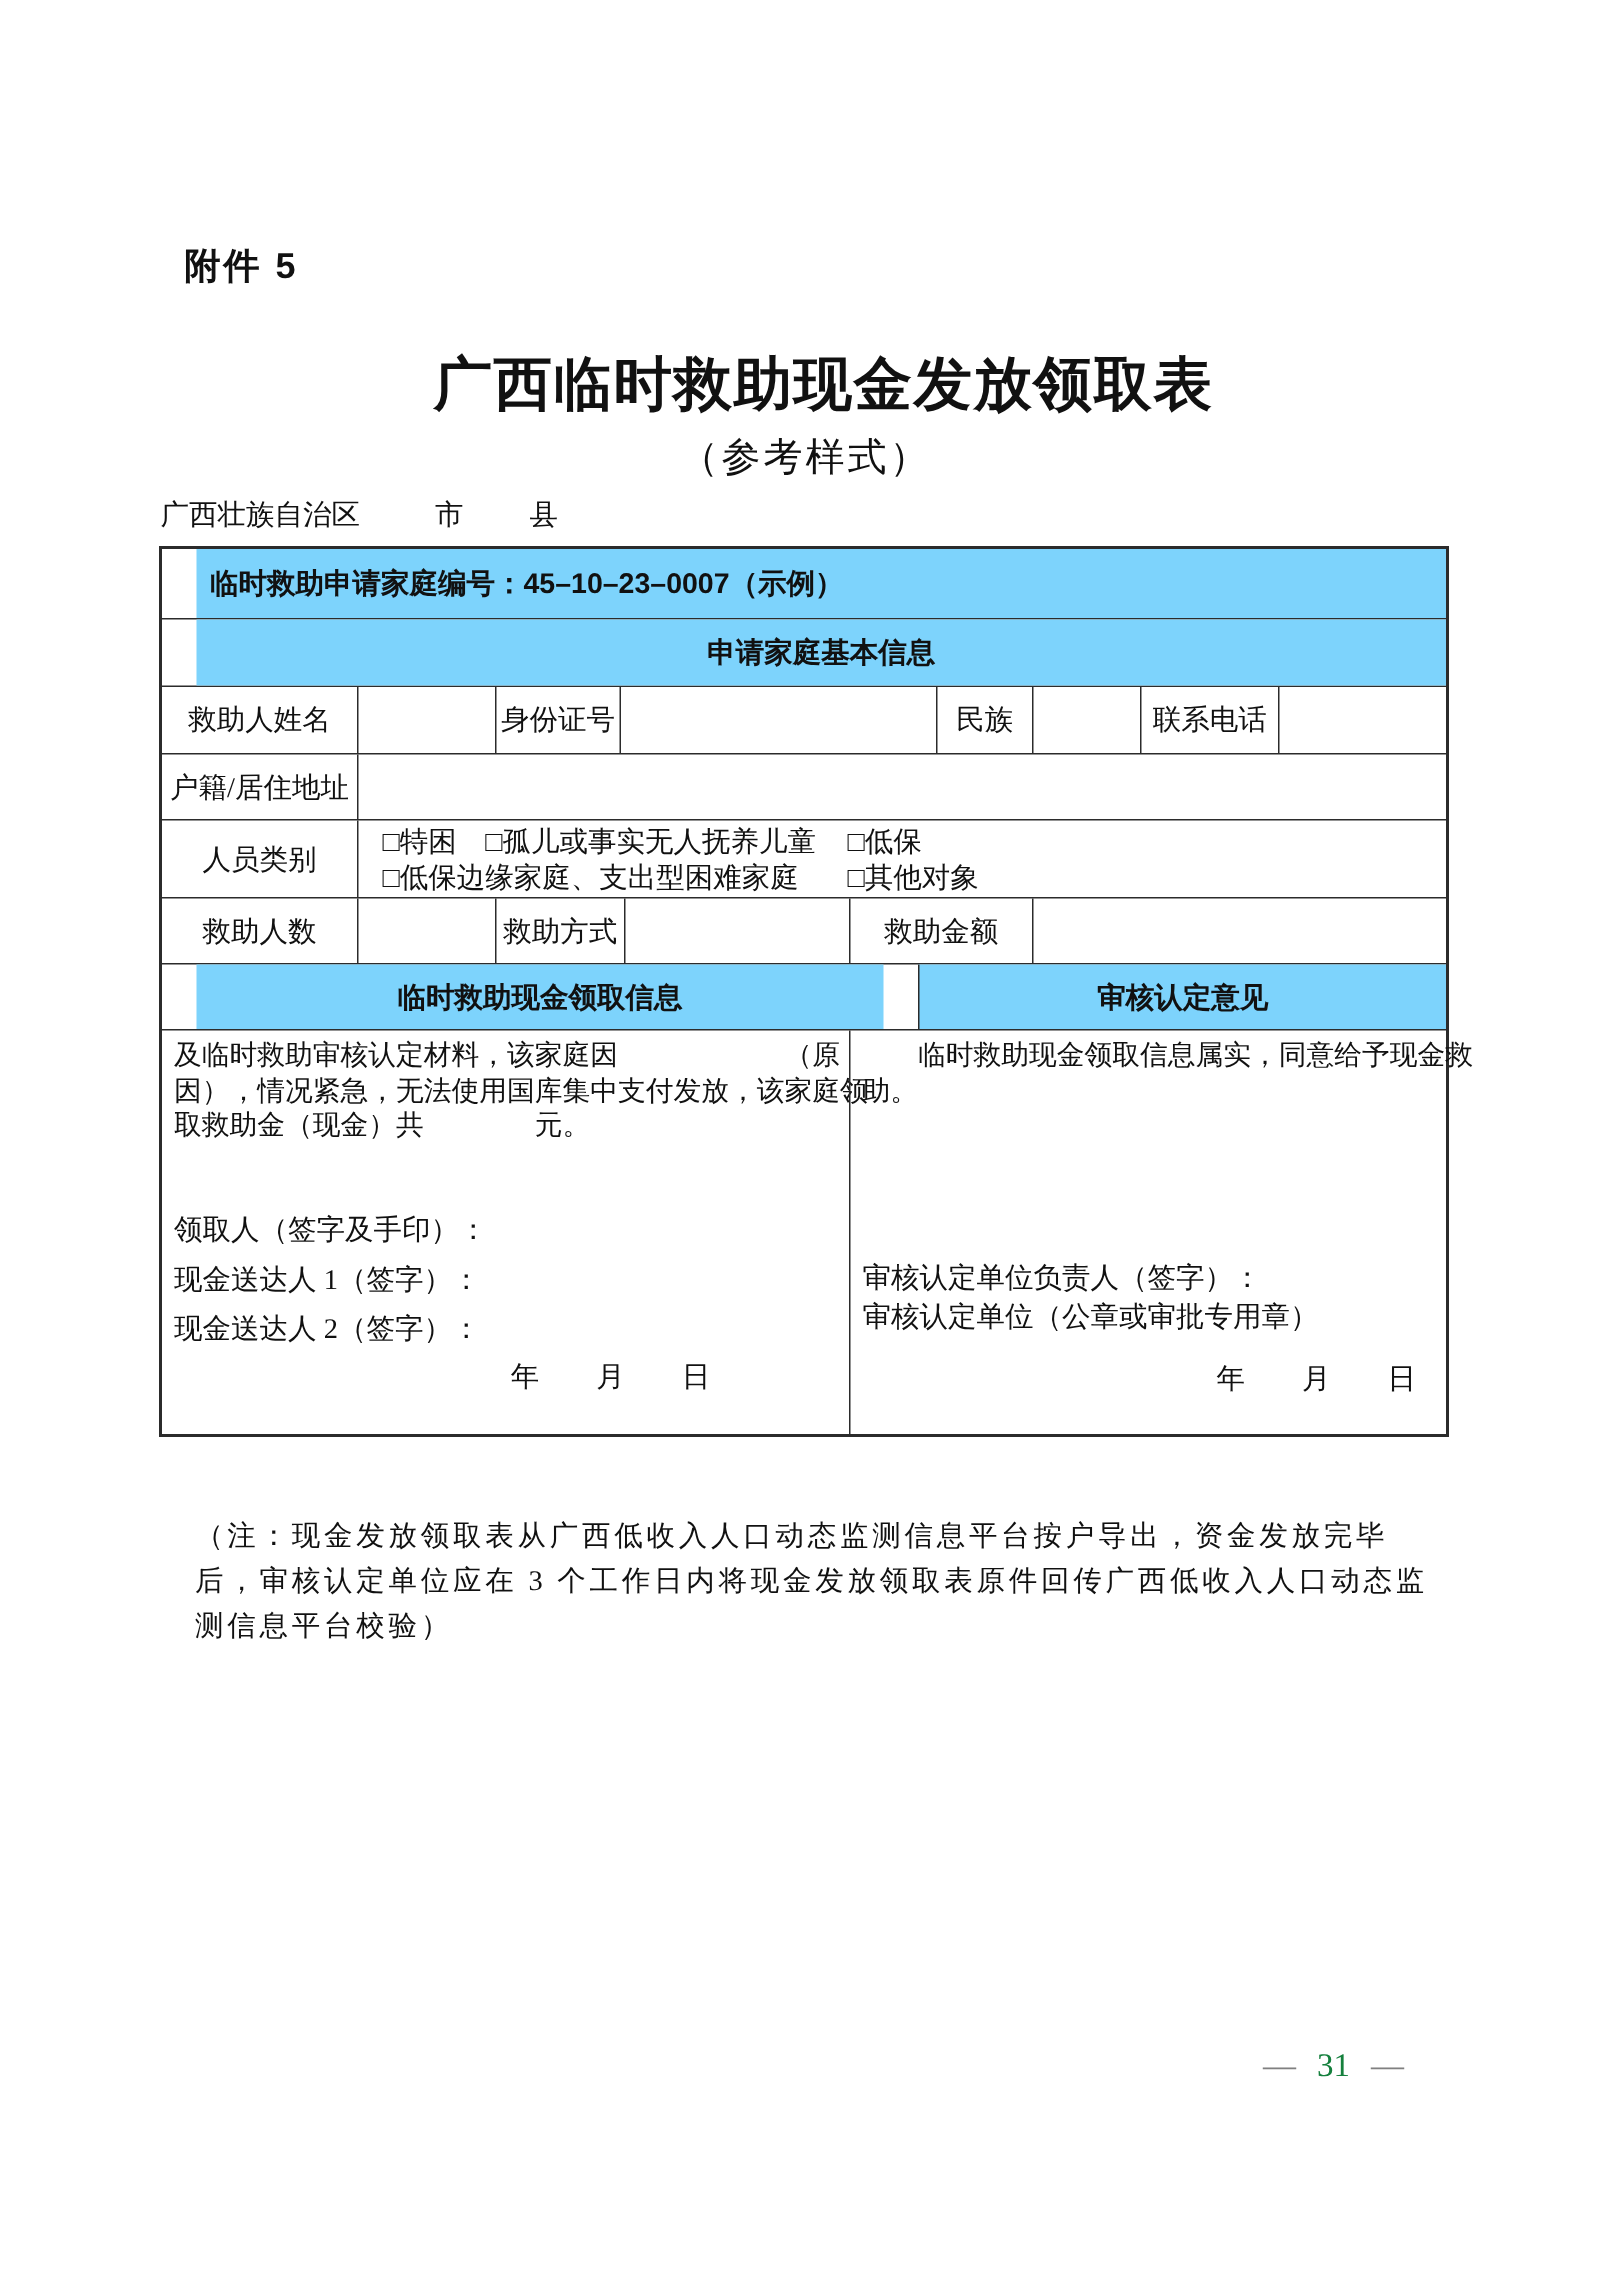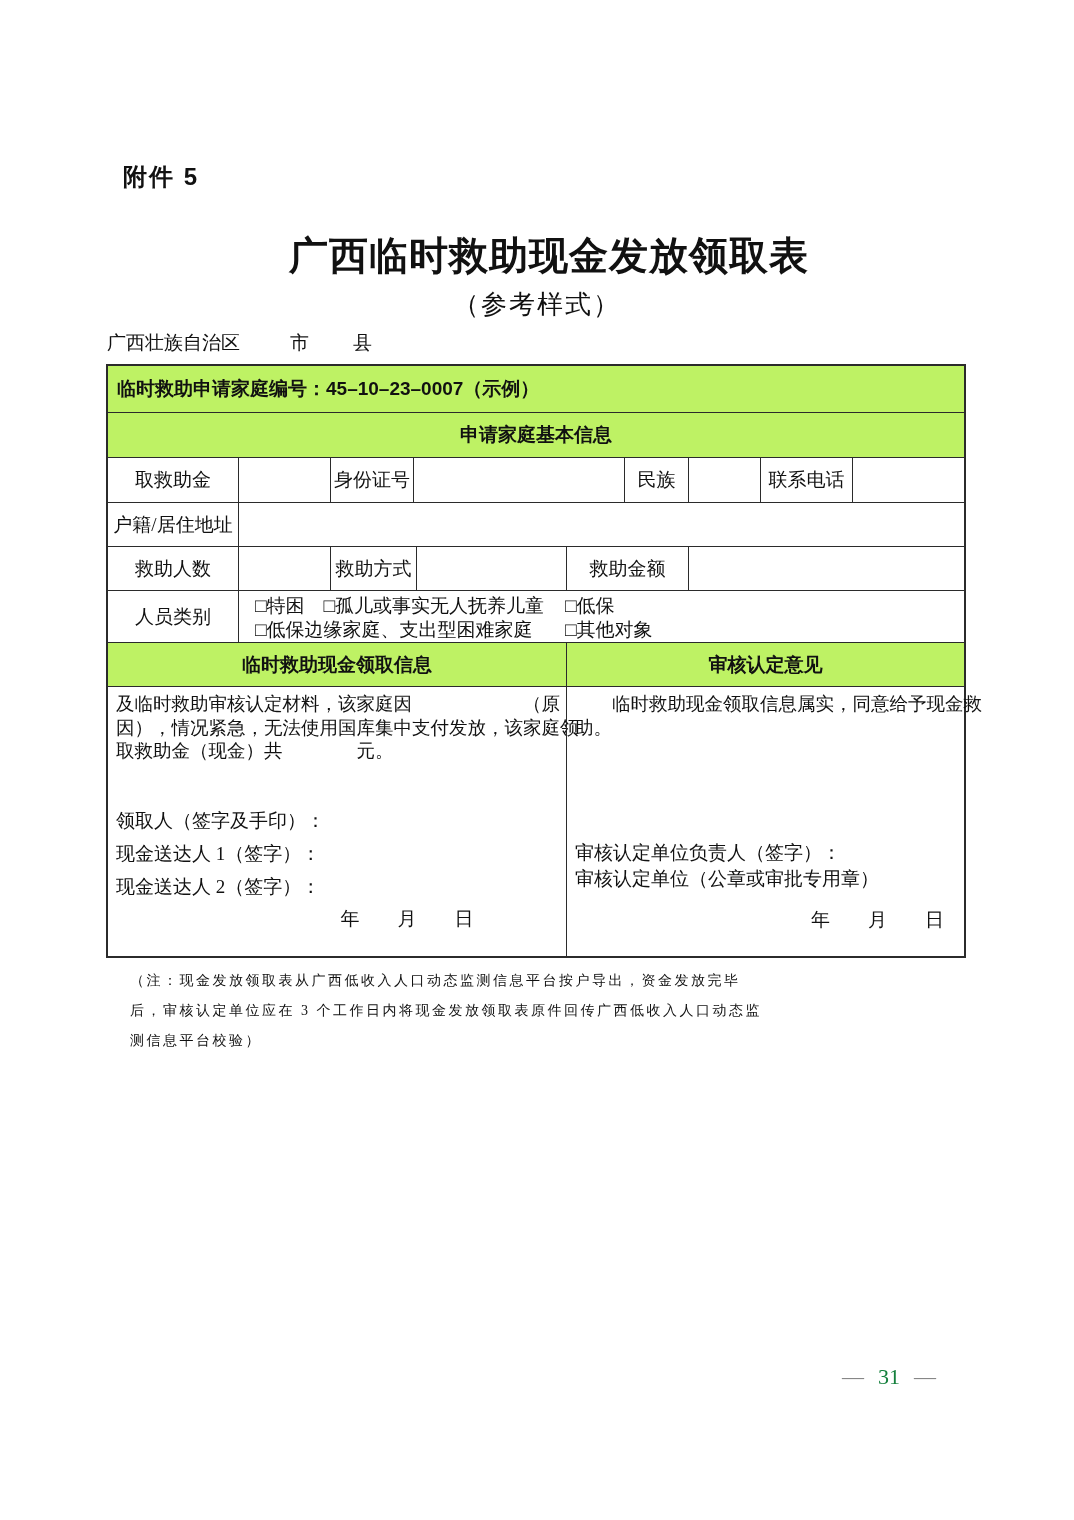--- a/index.html
+++ b/index.html
@@ -22,21 +22,21 @@
 
   
   .tbl{position:absolute;left:106px;top:364px;width:860px;box-sizing:border-box;
        border:2px solid #2b2b2b;font-size:19px;}
   .tr{display:flex;box-sizing:border-box;border-top:1.5px solid #2b2b2b;}
   .tr.first{border-top:none;}
   .td{box-sizing:border-box;border-left:1.5px solid #2b2b2b;
       display:flex;align-items:center;justify-content:center;text-align:center;
       min-width:0;}
   .td.nb{border-left:none;}
-  .gray{background:#bef264;}
+  .gray{background:#7dd3fc;margin-left:23px;}
   .bsans{font-family:"Liberation Sans","DejaVu Sans",sans-serif;font-weight:bold;}
   .left-al{justify-content:flex-start;text-align:left;padding-left:9px;}
 
   .h46{height:46px;} .h45{height:45px;} .h44{height:44px;} .h52{height:52px;} .h270{height:270px;}
 
   .w130{width:130px;} .w92{width:92px;} .w83{width:83px;} .w211{width:211px;}
   .w64{width:64px;} .w72{width:72px;} .w86{width:86px;} .w150{width:150px;}
   .w122{width:122px;} .w458{width:458px;text-align:center;}
   .flex1{flex:1;}
 
@@ -46,22 +46,22 @@
   .big-cell{display:block;text-align:left;padding:6px 8px;}
   .para div{line-height:23.5px;white-space:nowrap;font-size:18.5px;}
   .para .indent{text-indent:2em;}
   .sign-l{margin-top:40px;}
   .sign-l div{line-height:33px;}
   .sign-r{margin-top:100px;}
   .sign-r div{line-height:26px;}
   .date-c{text-align:center;padding-left:140px;line-height:24px;margin-top:4px;}
   .date-r{text-align:right;padding-right:12px;line-height:24px;margin-top:16px;}
 
-  .note{position:absolute;left:130px;top:966px;width:840px;
-        font-size:14px;letter-spacing:2.5px;line-height:30px;}
+  .note{position:absolute;left:130px;top:1010px;width:840px;
+        font-size:19px;letter-spacing:2.5px;line-height:30px;}
 
   .pagenum{position:absolute;top:1364px;right:138px;font-size:22px;}
   .pagenum .dash{color:#808080;}
   .pagenum .num{color:#15803d;margin:0 14px;}
 </style>
 </head>
 <body>
 
 <div class="page">
 
@@ -79,54 +79,54 @@
 
     <div class="tr first h46">
       <div class="td nb flex1 gray bsans left-al">临时救助申请家庭编号：45–10–23–0007（示例）</div>
     </div>
 
     <div class="tr h45">
       <div class="td nb flex1 gray bsans">申请家庭基本信息</div>
     </div>
 
     <div class="tr h45">
-      <div class="td nb w130">取救助金</div>
+      <div class="td nb w130">救助人姓名</div>
       <div class="td w92"></div>
       <div class="td w83">身份证号</div>
       <div class="td w211"></div>
       <div class="td w64">民族</div>
       <div class="td w72"></div>
       <div class="td w92">联系电话</div>
       <div class="td flex1"></div>
     </div>
 
     <div class="tr h44">
       <div class="td nb w130">户籍/居住地址</div>
       <div class="td flex1"></div>
     </div>
 
-    <div class="tr h44">
-      <div class="td nb w130">救助人数</div>
-      <div class="td w92"></div>
-      <div class="td w86">救助方式</div>
-      <div class="td w150"></div>
-      <div class="td w122">救助金额</div>
-      <div class="td flex1"></div>
-    </div>
-
     <div class="tr h52">
       <div class="td nb w130">人员类别</div>
       <div class="td flex1 cat-cell">
         <div>
           <span class="opt-left">□特困　□孤儿或事实无人抚养儿童</span><span>□低保</span>
         </div>
         <div>
           <span class="opt-left">□低保边缘家庭、支出型困难家庭</span><span>□其他对象</span>
         </div>
       </div>
+    </div>
+
+    <div class="tr h44">
+      <div class="td nb w130">救助人数</div>
+      <div class="td w92"></div>
+      <div class="td w86">救助方式</div>
+      <div class="td w150"></div>
+      <div class="td w122">救助金额</div>
+      <div class="td flex1"></div>
     </div>
 
     <div class="tr h44">
       <div class="td nb w458 gray bsans">临时救助现金领取信息</div>
       <div class="td flex1 gray bsans">审核认定意见</div>
     </div>
 
     <div class="tr h270">
 
       <div class="td nb w458 big-cell">

